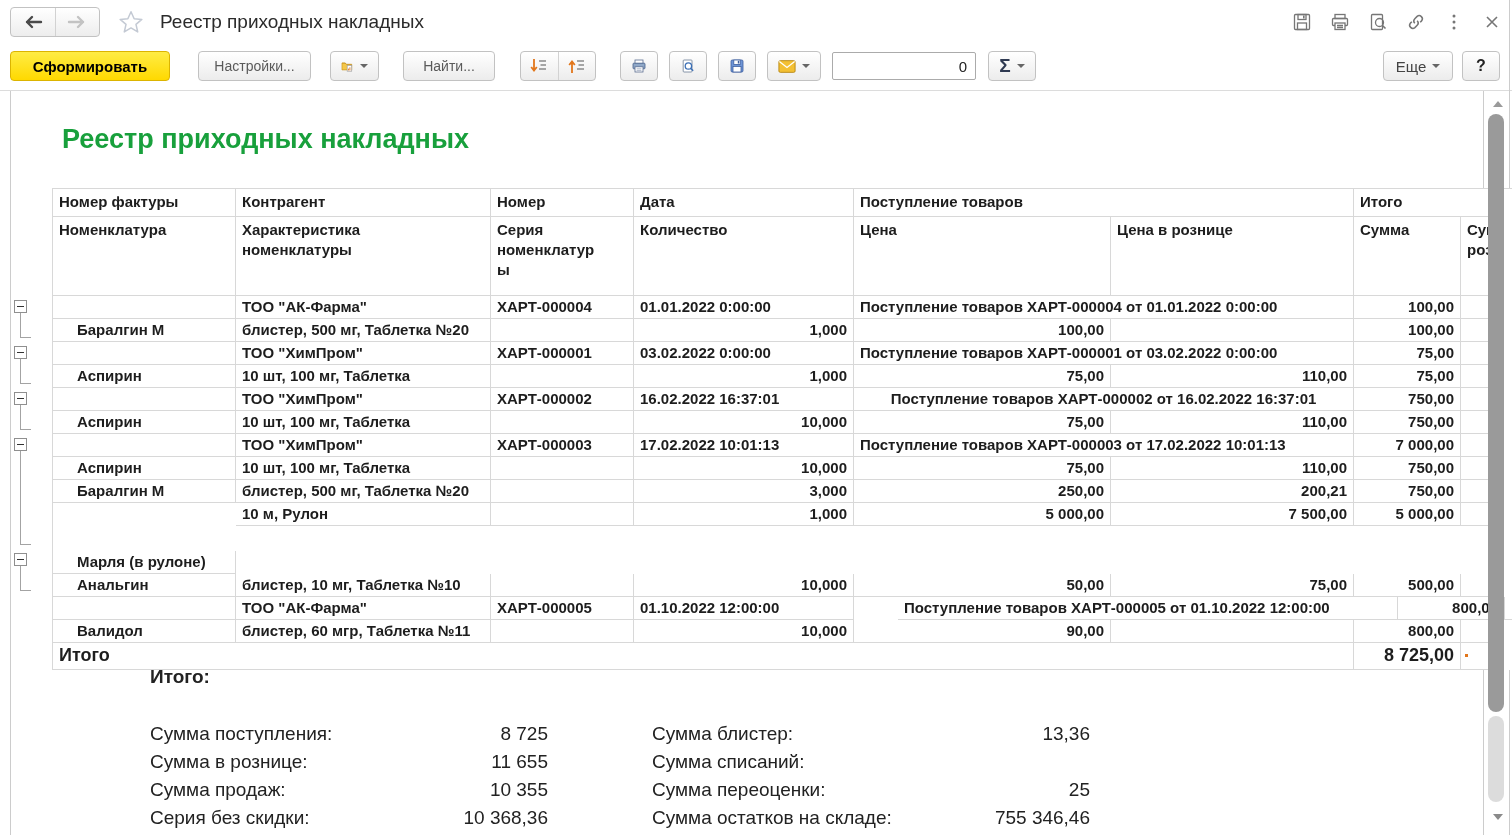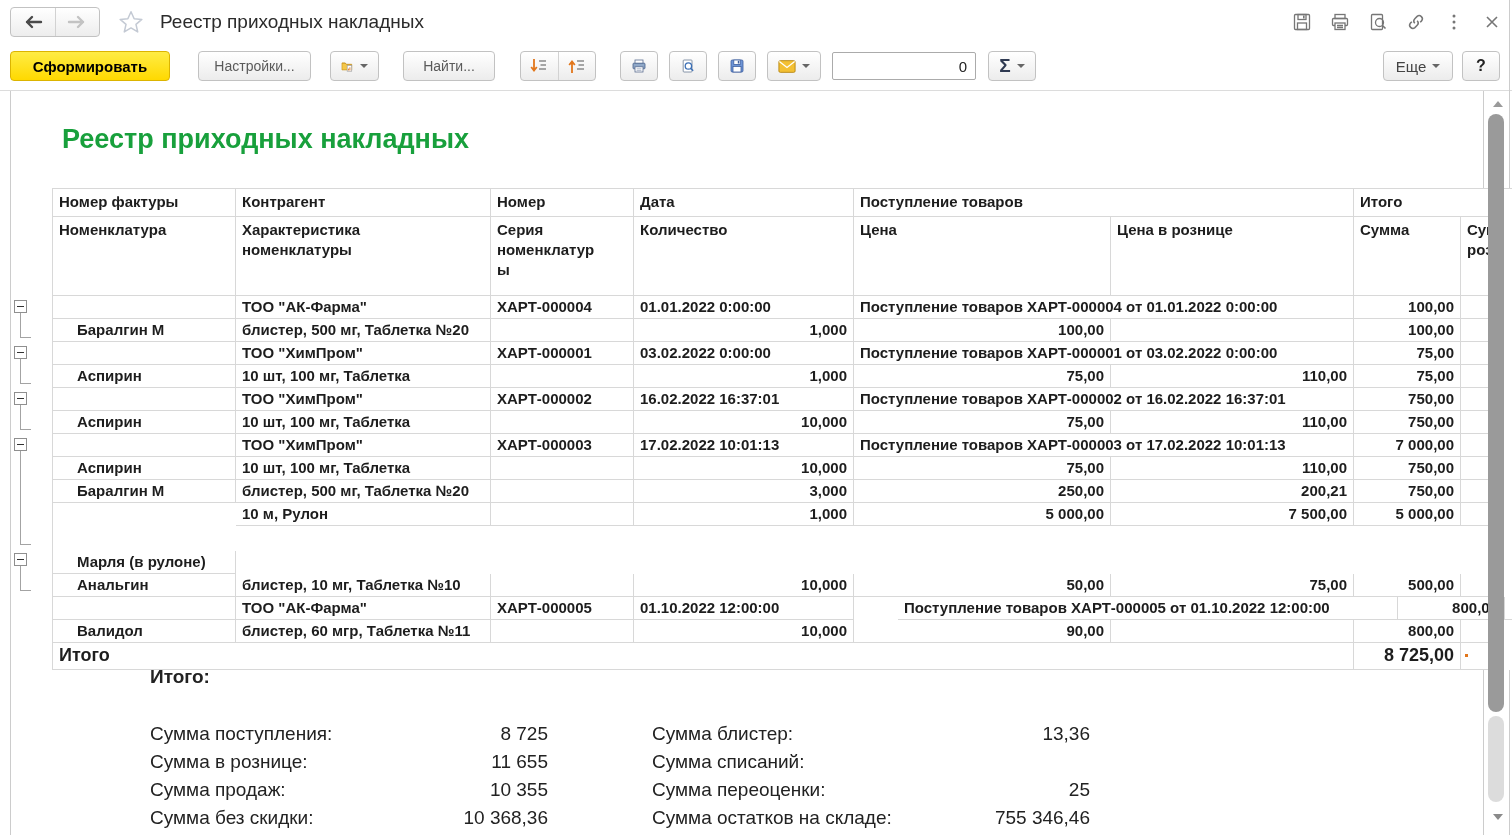--- a/index.html
+++ b/index.html
@@ -325,21 +325,21 @@
         <div class="td num" data-name="cell-price" style="width: 257px;">75,00</div>
         <div class="td num" data-name="cell-retail-price" style="width: 243px;">110,00</div>
         <div class="td num" data-name="cell-sum" style="width: 107px;">75,00</div>
         <div class="td" data-name="cell-retail-sum" style="width: 30px;"></div>
       </div>
       <div class="tr dr" data-name="table-group-row">
         <div class="td" data-name="cell-invoice-number" style="width: 183px;"></div>
         <div class="td" data-name="cell-contractor" style="width: 255px;">ТОО "ХимПром"</div>
         <div class="td" data-name="cell-number" style="width: 143px;">ХАРТ-000002</div>
         <div class="td" data-name="cell-date" style="width: 220px;">16.02.2022 16:37:01</div>
-        <div class="td" data-name="cell-receipt-doc" style="width: 500px;">Поступление товаров ХАРТ-000002 от 16.02.2022 16:37:01</div>
+        <div class="td" data-name="cell-receipt-doc" style="width: 500px; text-align: center;">Поступление товаров ХАРТ-000002 от 16.02.2022 16:37:01</div>
         <div class="td num" data-name="cell-sum" style="width: 107px;">750,00</div>
         <div class="td" data-name="cell-retail-sum" style="width: 30px;"></div>
       </div>
       <div class="tr dr" data-name="table-item-row">
         <div class="td ind" data-name="cell-nomenclature" style="width: 183px;">Аспирин</div>
         <div class="td" data-name="cell-characteristic" style="width: 255px;">10 шт, 100 мг, Таблетка</div>
         <div class="td" data-name="cell-series" style="width: 143px;"></div>
         <div class="td num" data-name="cell-quantity" style="width: 220px;">10,000</div>
         <div class="td num" data-name="cell-price" style="width: 257px;">75,00</div>
         <div class="td num" data-name="cell-retail-price" style="width: 243px;">110,00</div>
@@ -429,21 +429,21 @@
       </div>
       <div class="totrow" data-name="totals-row-left">
         <div class="lbl" data-name="totals-label">Сумма в рознице:</div>
         <div class="val" data-name="totals-value">11 655</div>
       </div>
       <div class="totrow" data-name="totals-row-left">
         <div class="lbl" data-name="totals-label">Сумма продаж:</div>
         <div class="val" data-name="totals-value">10 355</div>
       </div>
       <div class="totrow" data-name="totals-row-left">
-        <div class="lbl" data-name="totals-label">Сумма без скидки:</div>
+        <div class="lbl" data-name="totals-label">Серия без скидки:</div>
         <div class="val" data-name="totals-value">10 368,36</div>
       </div>
     </div>
   <div class="totcol right" id="totright" data-name="totals-right-column">
       <div class="totrow" data-name="totals-row-right">
         <div class="lbl" data-name="totals-label">Сумма блистер:</div>
         <div class="val" data-name="totals-value">13,36</div>
       </div>
       <div class="totrow" data-name="totals-row-right">
         <div class="lbl" data-name="totals-label">Сумма списаний:</div>

